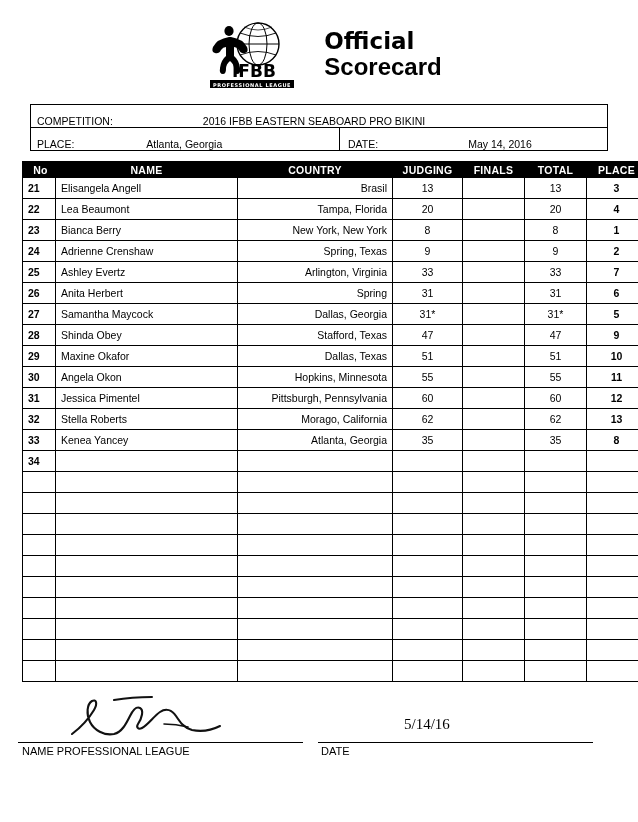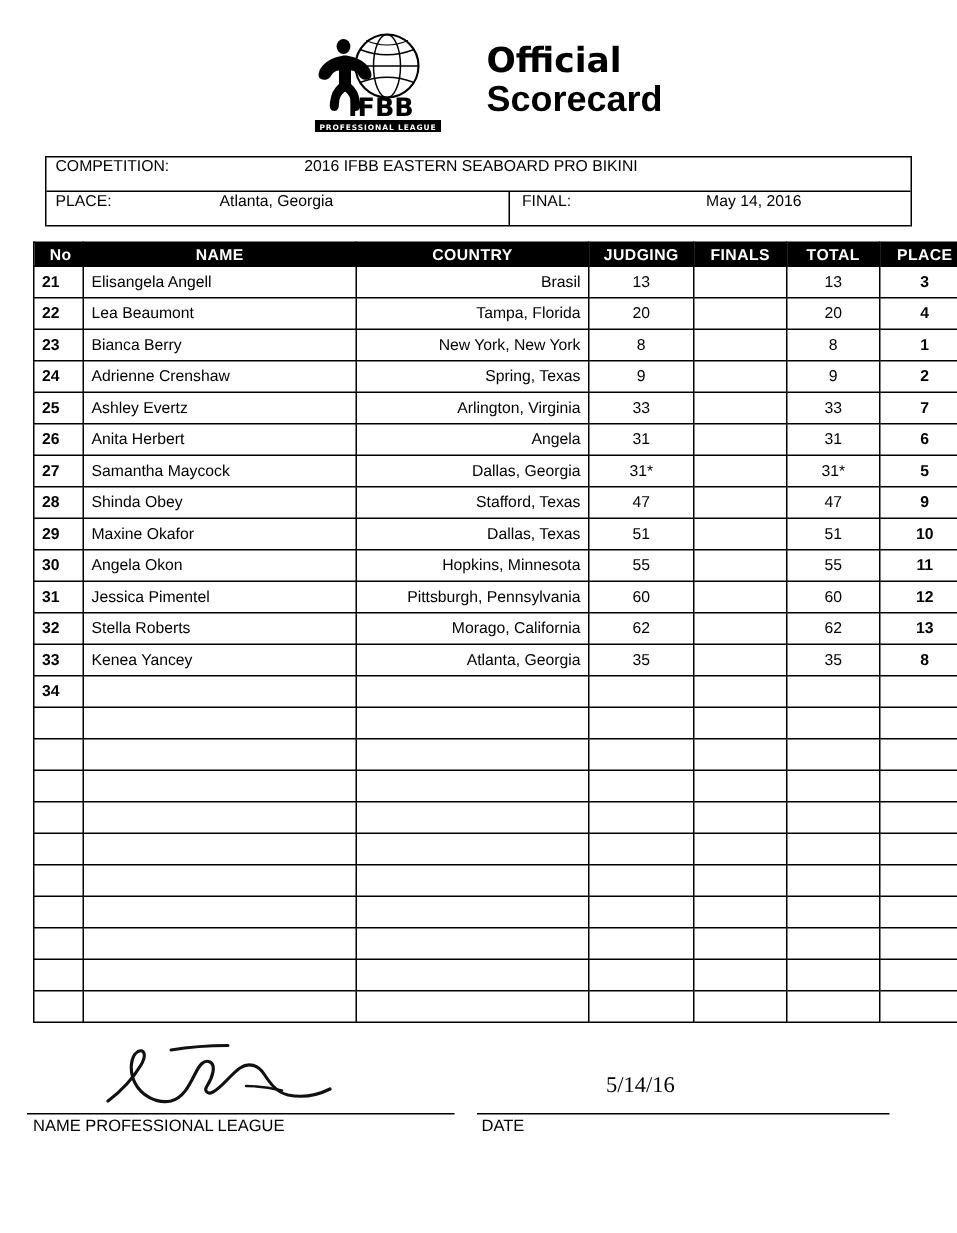--- a/index.html
+++ b/index.html
@@ -73,21 +73,21 @@
   .info-row {
     display: flex;
     border-bottom: 1px solid #000;
     height: 23px;
     align-items: center;
   }
   .info-cell {
     font-size: 10.5px;
     padding-left: 6px;
     display: flex;
-    align-items: flex-start;
+    align-items: flex-end;
     height: 100%;
     white-space: nowrap;
     gap: 32px;
   }
   .info-cell.grow { flex: 1 1 auto; }
   .info-cell.date-label {
     border-left: 1px solid #000;
     width: 268px;
     padding-left: 8px;
   }
@@ -222,21 +222,21 @@
         <span>2016 IFBB EASTERN SEABOARD PRO BIKINI</span>
       </div>
     </div>
     <div class="info-row">
       <div class="info-cell grow">
         <span>PLACE:</span>
         <span class="date-gap" style="width:8px"></span>
         <span>Atlanta, Georgia</span>
       </div>
       <div class="info-cell date-label">
-        <span>FINAL:</span>
+        <span>DATE:</span>
         <span class="date-gap"></span>
         <span>May 14, 2016</span>
       </div>
     </div>
   </div>
 
   <div class="table-wrap">
     <table class="scores">
       <colgroup>
         <col class="c-no">
@@ -300,21 +300,21 @@
             <td class="c-name">Ashley Evertz</td>
             <td class="c-ctry">Arlington, Virginia</td>
             <td class="c-jud">33</td>
             <td class="c-fin"></td>
             <td class="c-tot">33</td>
             <td class="c-plc">7</td>
           </tr>
           <tr>
             <td class="c-no">26</td>
             <td class="c-name">Anita Herbert</td>
-            <td class="c-ctry">Angela</td>
+            <td class="c-ctry">Spring</td>
             <td class="c-jud">31</td>
             <td class="c-fin"></td>
             <td class="c-tot">31</td>
             <td class="c-plc">6</td>
           </tr>
           <tr>
             <td class="c-no">27</td>
             <td class="c-name">Samantha Maycock</td>
             <td class="c-ctry">Dallas, Georgia</td>
             <td class="c-jud">31*</td>

